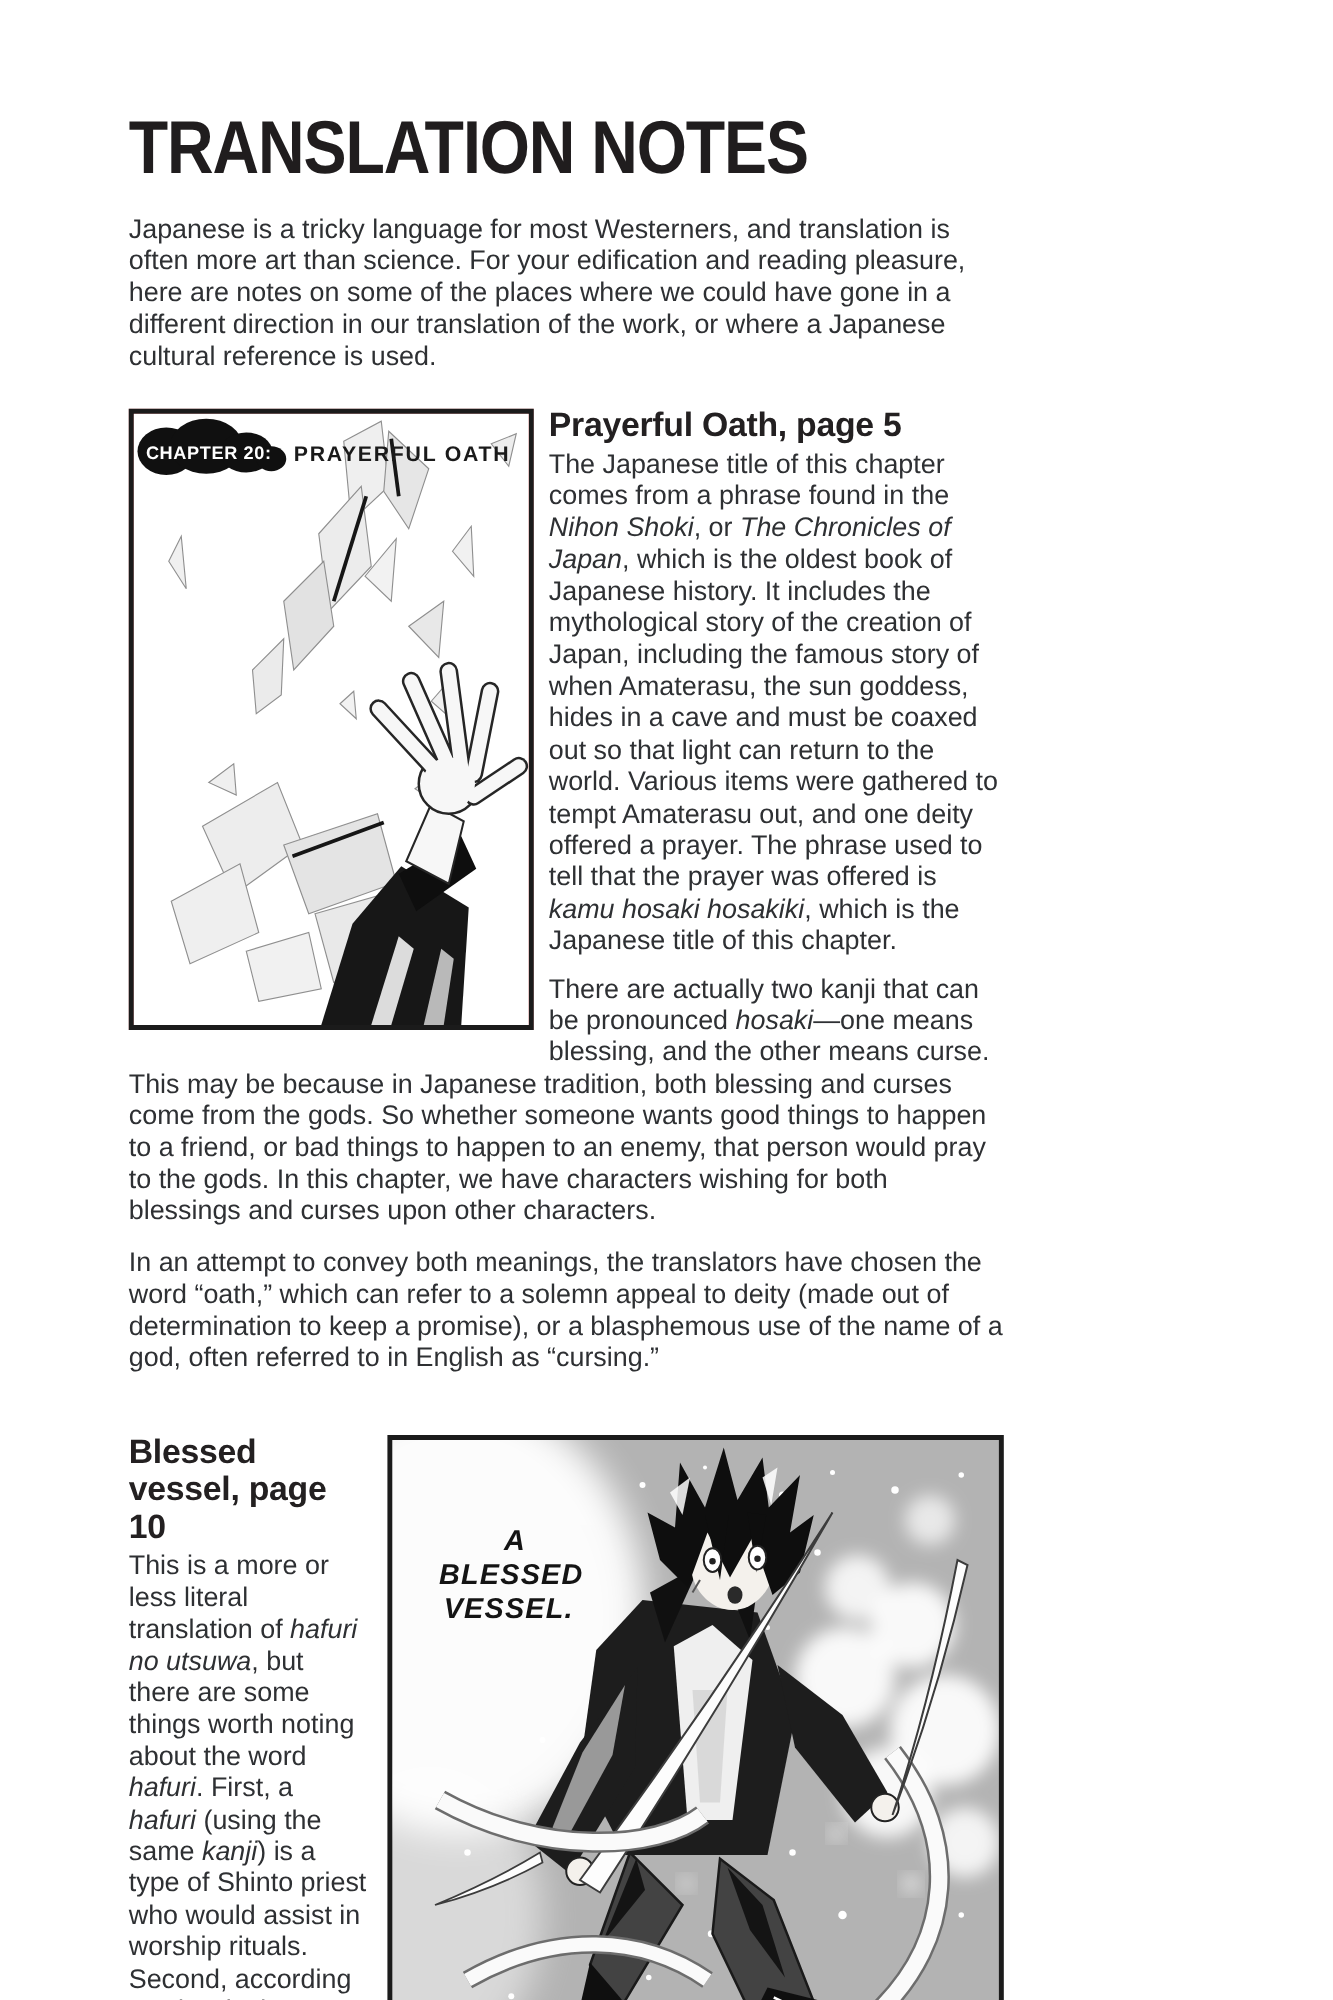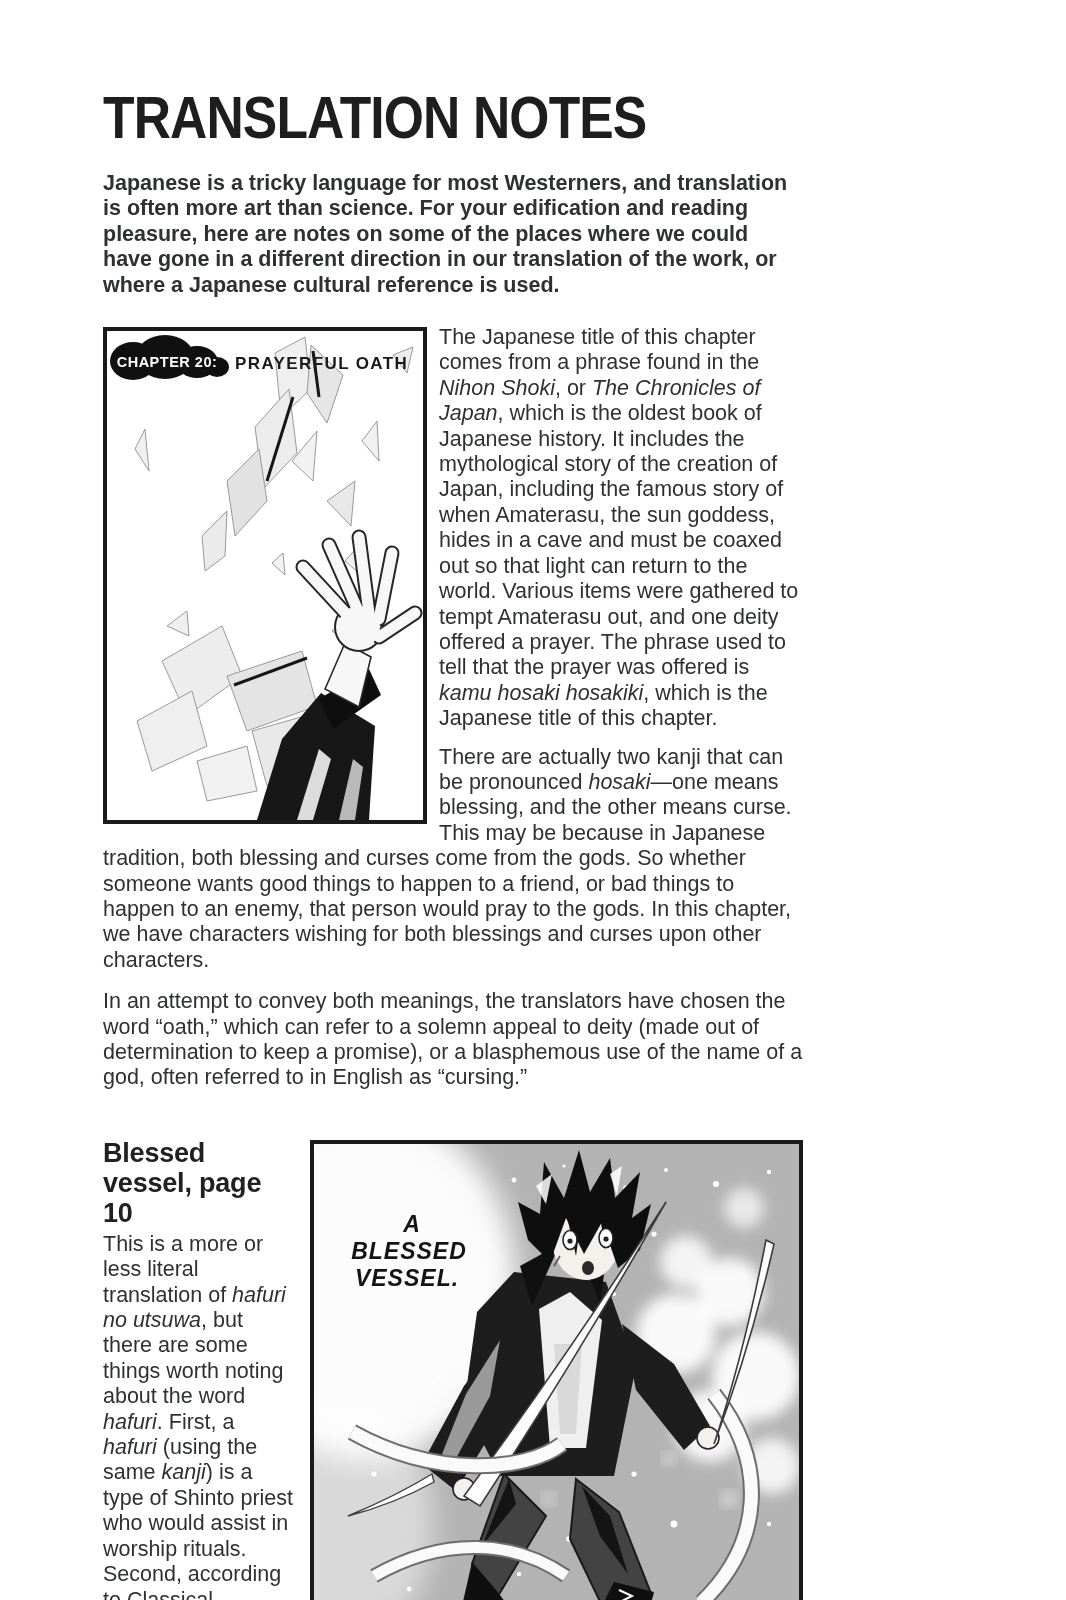--- a/index.html
+++ b/index.html
@@ -9,21 +9,21 @@
     font-family:"Liberation Sans", sans-serif;
     -webkit-font-smoothing:antialiased;
   }
   .page{width:901px;height:1600px;box-sizing:border-box;padding:86px 98px 0 103px;position:relative;}
   h1.page-title{
     margin:0 0 22px 0;color:#201d1e;
     font-size:60px;font-weight:bold;letter-spacing:-1px;line-height:1.05;
     transform:scaleX(.86);transform-origin:left center;white-space:nowrap;
   }
   p.body{font-size:21.5px;line-height:25.4px;margin:0 0 13px 0;}
-  p.intro{margin-bottom:27px;max-width:858px;font-weight:bold;}
+  p.intro{margin-bottom:27px;max-width:858px;}
   h2.section-heading{
     margin:0 0 4px 0;color:#232021;
     font-size:27px;font-weight:bold;line-height:30px;letter-spacing:-.2px;
   }
   i{}
   section{overflow:visible;}
   figure{margin:0;padding:0;}
   .panel{border:4px solid #1b1b1b;background:#fca5a5;box-sizing:border-box;}
   .panel-1{float:left;width:324px;height:497px;margin:2px 12px 22px 0;}
   .panel-2{float:right;width:493px;height:490px;margin:2px 0 0 16px;background:#b3b3b3;}
@@ -102,20 +102,21 @@
             <ellipse cx="58" cy="26" rx="29" ry="22"></ellipse>
             <ellipse cx="90" cy="31" rx="21" ry="16"></ellipse>
             <ellipse cx="110" cy="36" rx="12" ry="10"></ellipse>
           </g>
           <text x="60" y="36" text-anchor="middle" font-size="14.5" font-weight="bold" letter-spacing="0.5" fill="#ffffff">CHAPTER 20:</text>
           <text x="128" y="38" font-size="17" font-weight="600" letter-spacing="1.4" fill="#1a1a1a">PRAYERFUL OATH</text>
         </g>
       </svg>
     </figure>
 
+    <h2 class="section-heading">Prayerful Oath, page 5</h2>
     <p class="body">The Japanese title of this chapter comes from a phrase found in the <i>Nihon Shoki</i>, or <i>The Chronicles of Japan</i>, which is the oldest book of Japanese history. It includes the mythological story of the creation of Japan, including the famous story of when Amaterasu, the sun goddess, hides in a cave and must be coaxed out so that light can return to the world. Various items were gathered to tempt Amaterasu out, and one deity offered a prayer. The phrase used to tell that the prayer was offered is <i>kamu hosaki hosakiki</i>, which is the Japanese title of this chapter.</p>
     <p class="body">There are actually two kanji that can be pronounced <i>hosaki</i>—one means blessing, and the other means curse. This may be because in Japanese tradition, both blessing and curses come from the gods. So whether someone wants good things to happen to a friend, or bad things to happen to an enemy, that person would pray to the gods. In this chapter, we have characters wishing for both blessings and curses upon other characters.</p>
     <p class="body" style="margin-top:16px;">In an attempt to convey both meanings, the translators have chosen the word “oath,” which can refer to a solemn appeal to deity (made out of determination to keep a promise), or a blasphemous use of the name of a god, often referred to in English as “cursing.”</p>
   </section>
 
   <section class="section-2">
     <figure class="panel panel-2">
       <svg viewBox="0 0 485 482">
         <defs>
           <filter id="soft" x="-40%" y="-40%" width="180%" height="180%">

